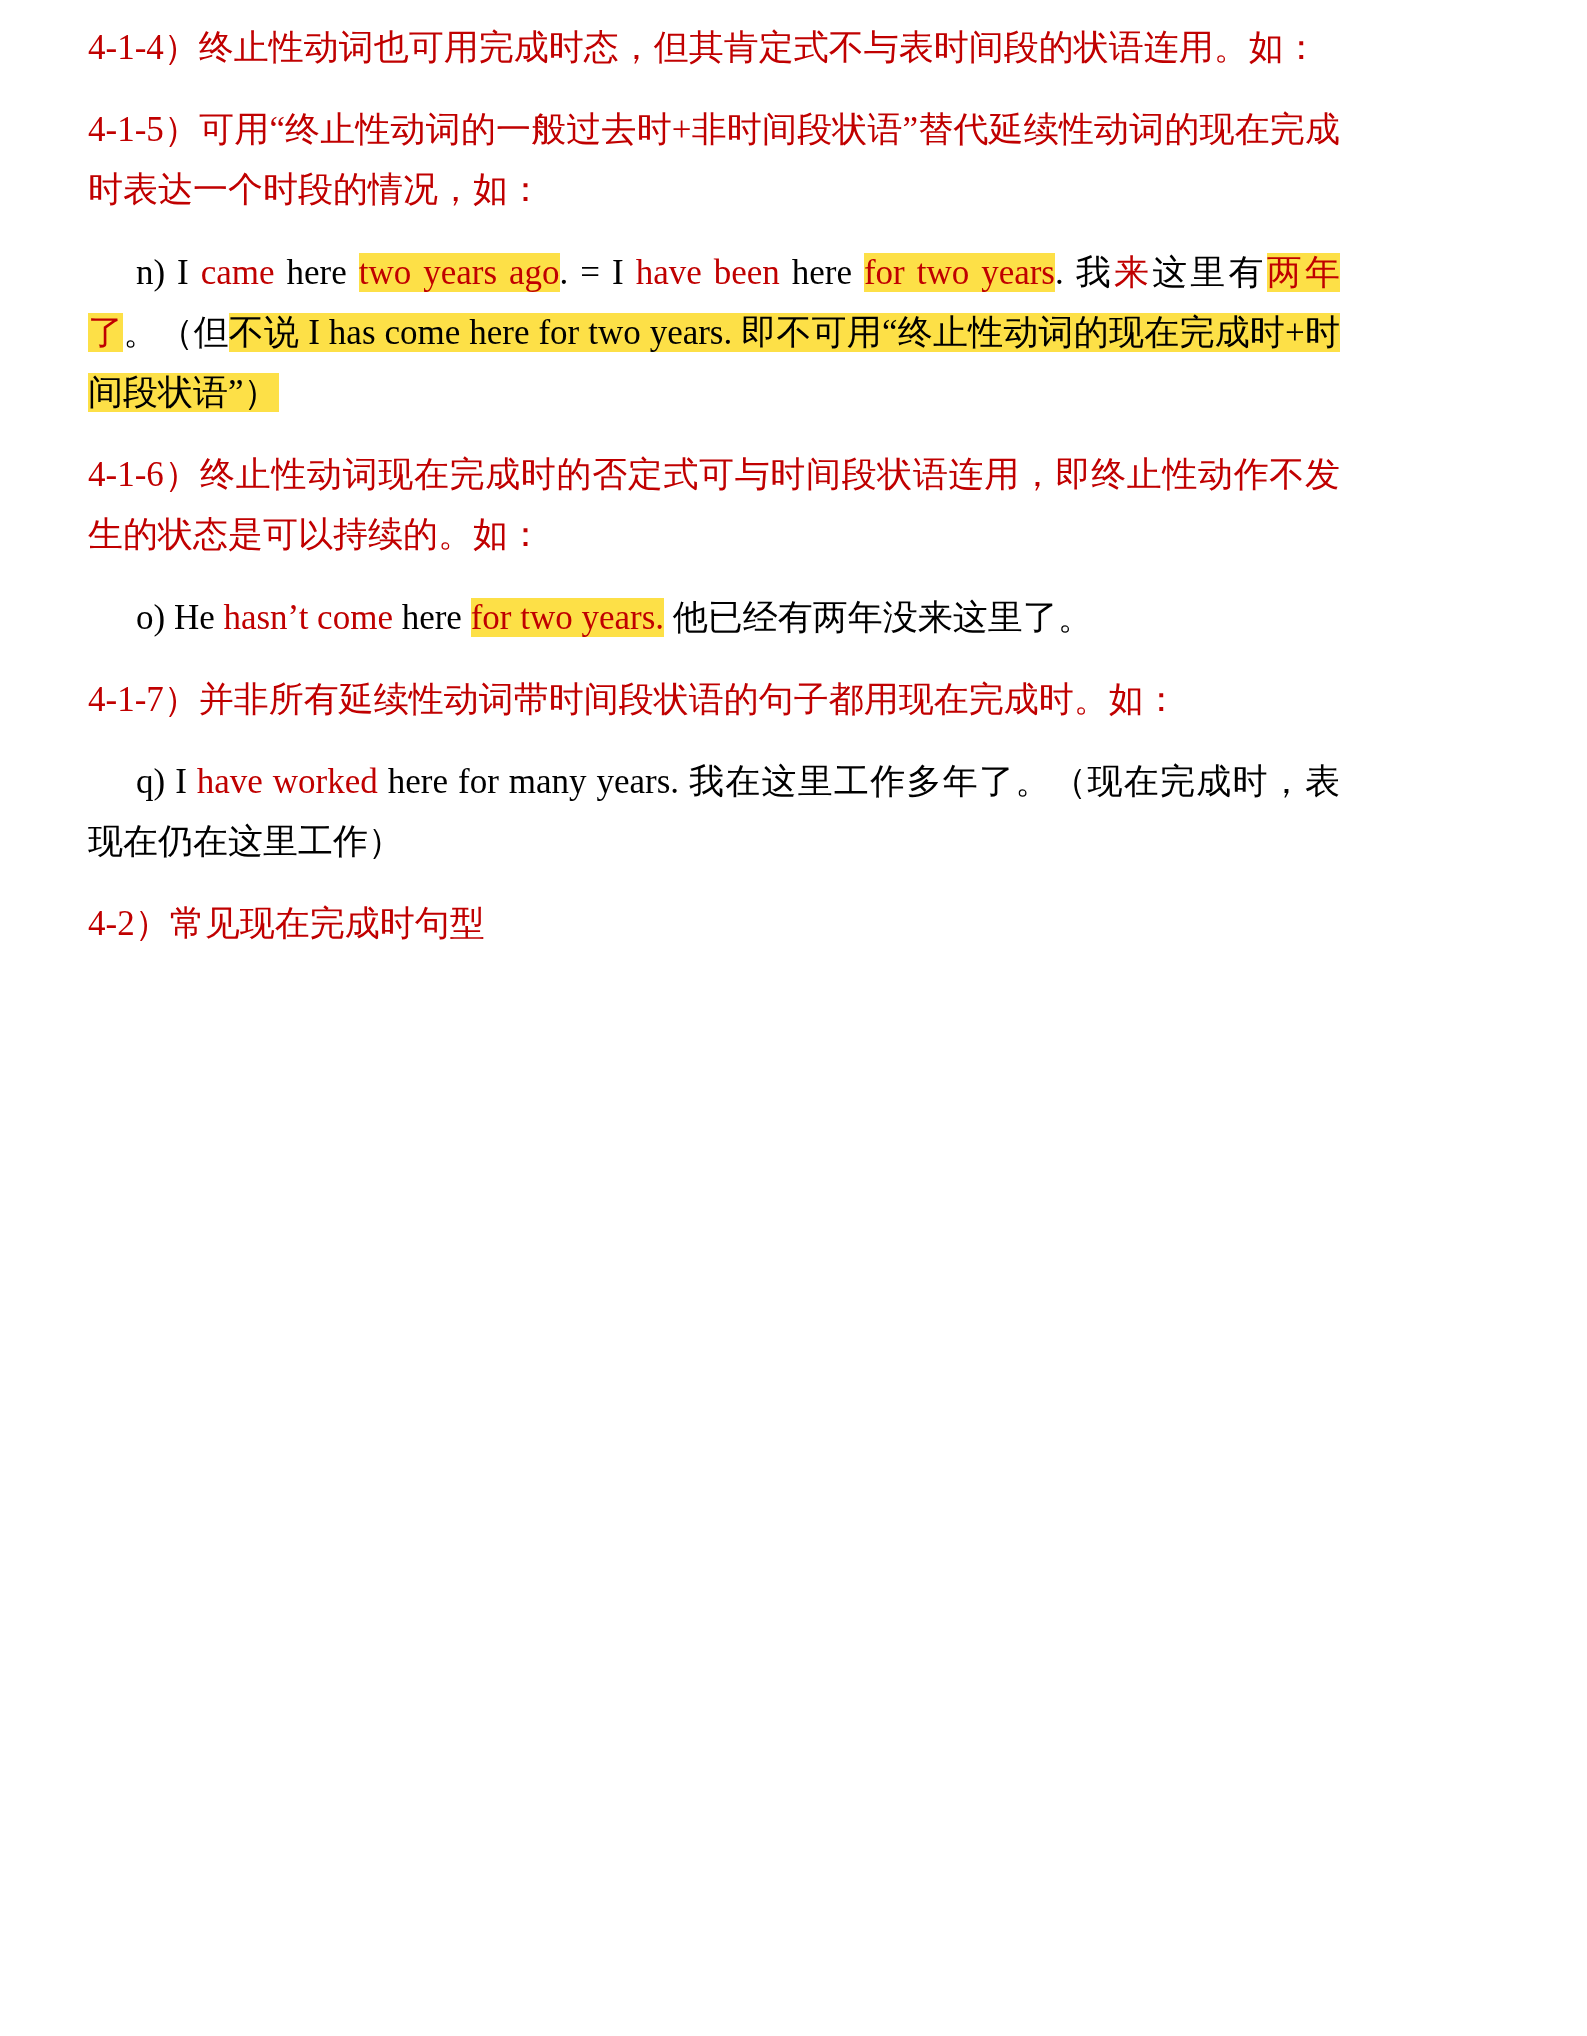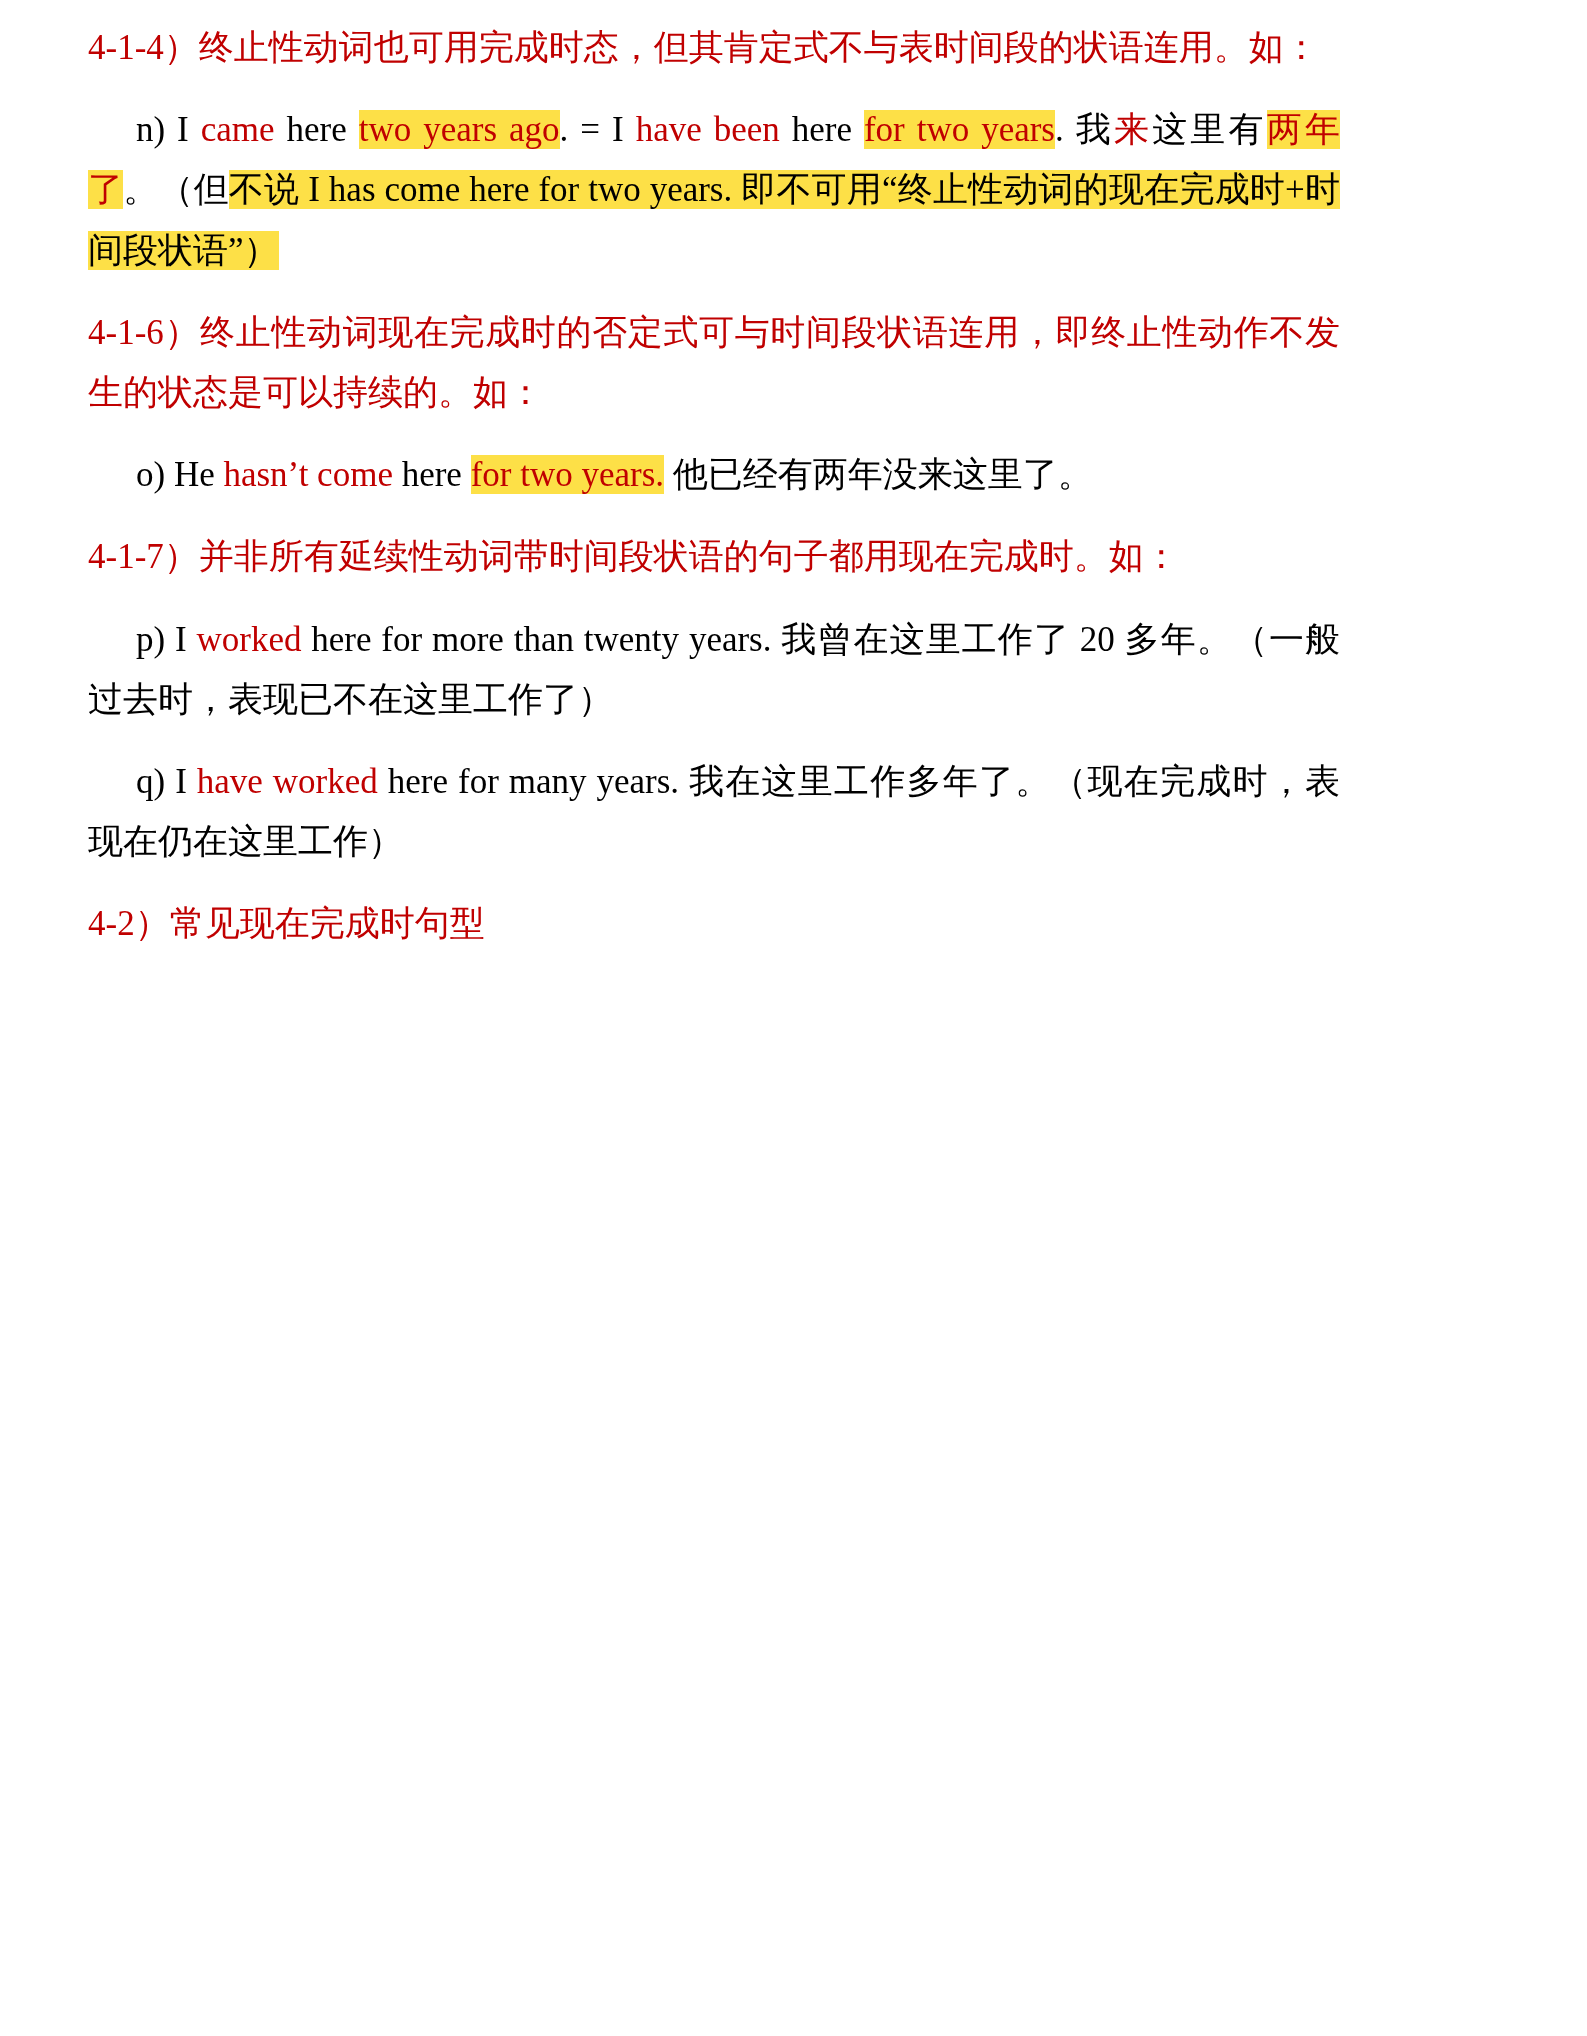--- a/index.html
+++ b/index.html
@@ -38,21 +38,21 @@
   .hl {
     background: #fde047;
   }
 </style>
 </head>
 <body>
 
 <div class="page">
   <div id="content">
       <p class="para"><span class="red">4-1-4）终止性动词也可用完成时态，但其肯定式不与表时间段的状语连用。如：</span></p>
+      <p class="para"><span class="red">4-1-5）可用“终止性动词的一般过去时+非时间段状语”替代延续性动词的现在完成时表达一个时段的情况，如：</span></p>
       <p class="para indent"><span class="black">n) I </span><span class="red">came</span><span class="black"> here </span><span class="red hl">two years ago</span><span class="black">. = I </span><span class="red">have been</span><span class="black"> here </span><span class="red hl">for two years</span><span class="black">. 我</span><span class="red">来</span><span class="black">这里有</span><span class="red hl">两年了</span><span class="black">。（但</span><span class="black hl">不说 I has come here for two years. 即不可用“终止性动词的现在完成时+时间段状语”）</span></p>
       <p class="para"><span class="red">4-1-6）终止性动词现在完成时的否定式可与时间段状语连用，即终止性动作不发生的状态是可以持续的。如：</span></p>
       <p class="para indent"><span class="black">o) He </span><span class="red">hasn’t come</span><span class="black"> here </span><span class="red hl">for two years.</span><span class="black"> 他已经有两年没来这里了。</span></p>
       <p class="para"><span class="red">4-1-7）并非所有延续性动词带时间段状语的句子都用现在完成时。如：</span></p>
-      <p class="para indent"><span class="black">p) I </span><span class="red">worked</span><span class="black"> here for more than twenty years. 我曾在这里工作了 20 多年。（一般过去时，表现已不在这里工作了）</span></p>
       <p class="para indent"><span class="black">q) I </span><span class="red">have worked</span><span class="black"> here for many years. 我在这里工作多年了。（现在完成时，表现在仍在这里工作）</span></p>
       <p class="para"><span class="red">4-2）常见现在完成时句型</span></p>
     </div>
 </div>
 
 </body></html>

